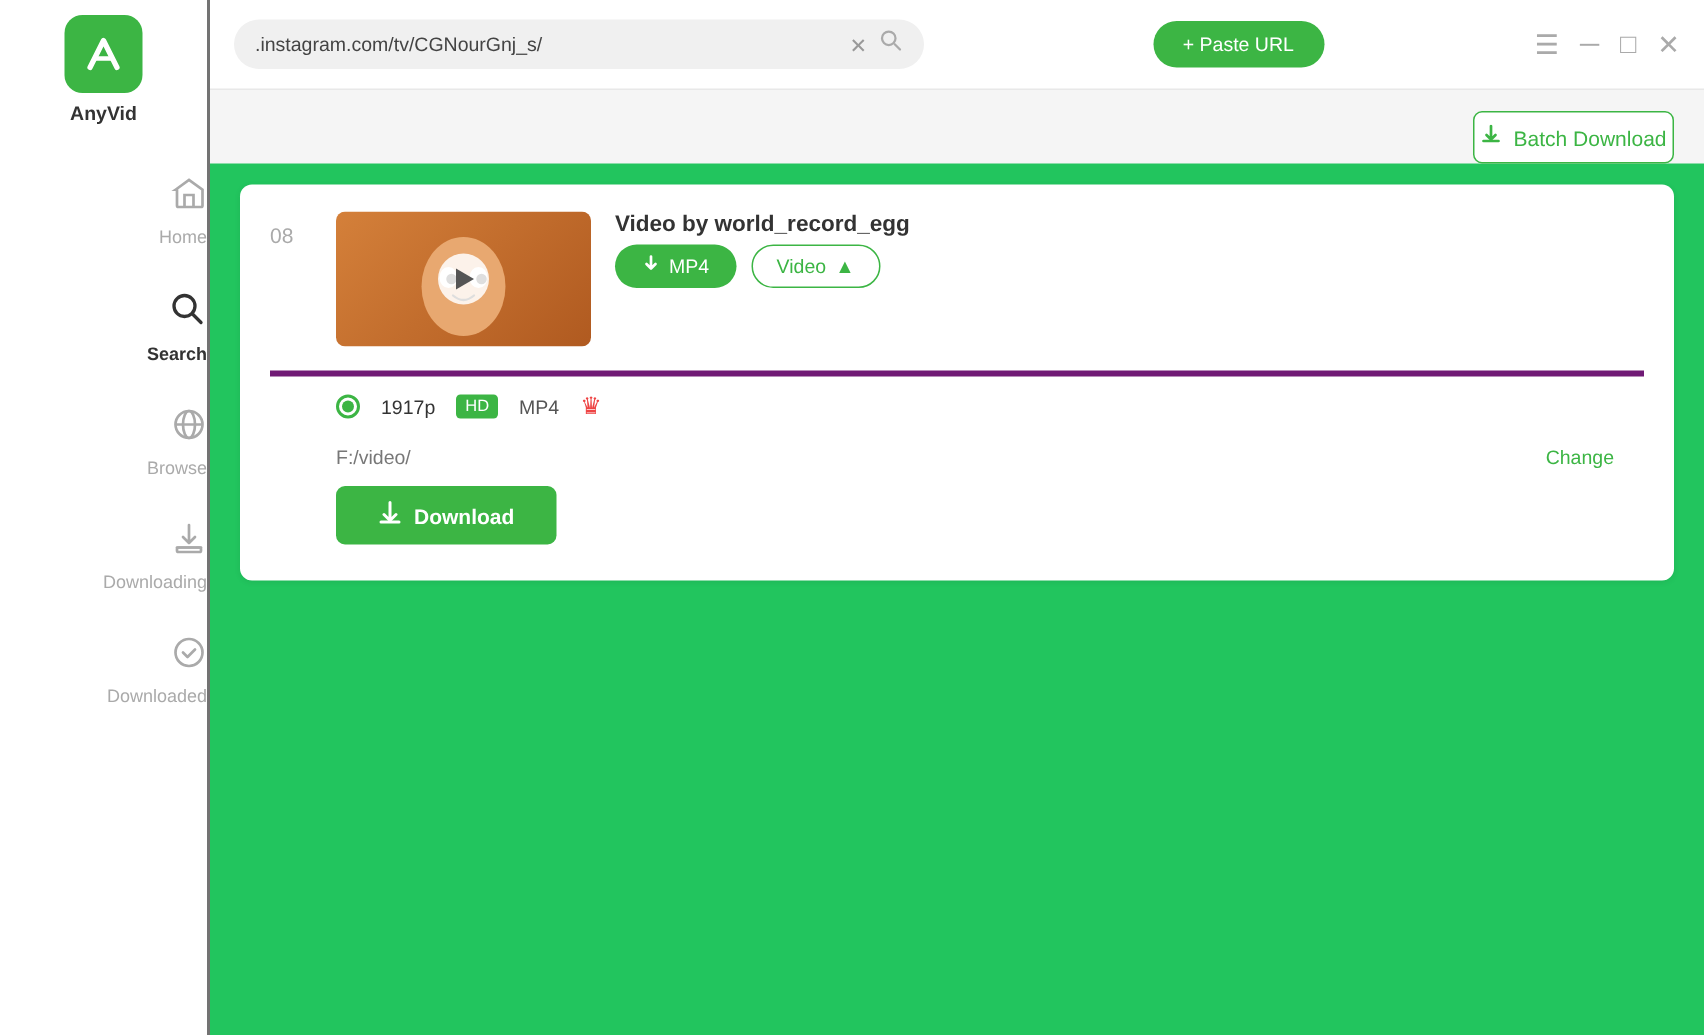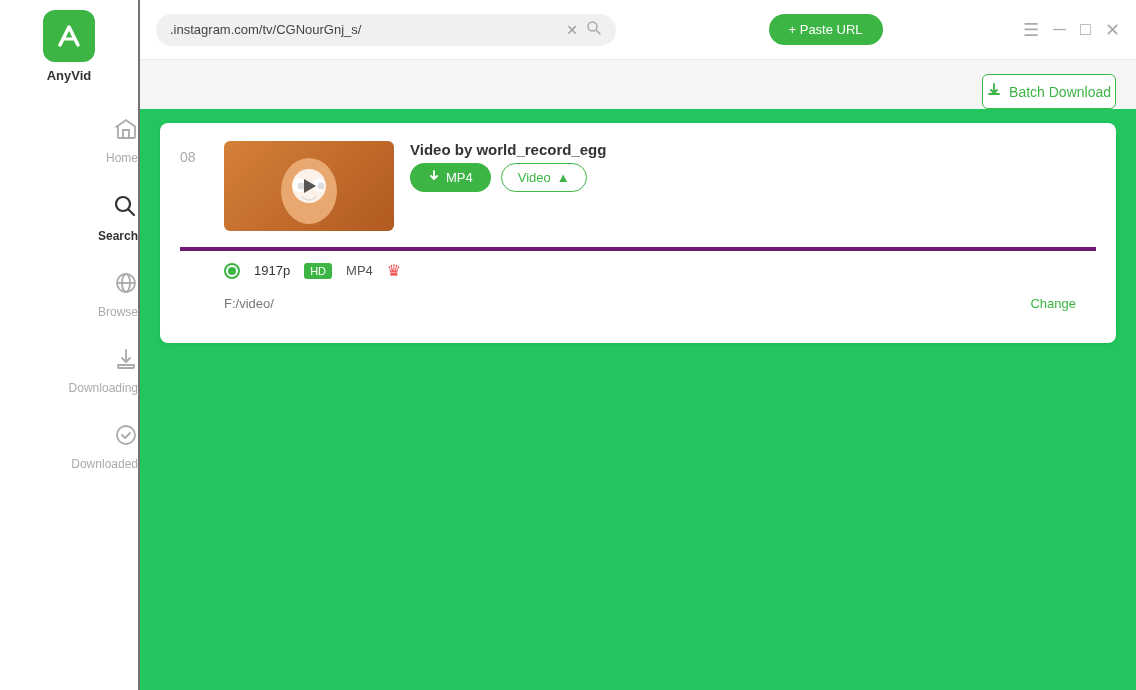--- a/index.html
+++ b/index.html
@@ -429,15 +429,26 @@
         <span class="hd-badge">HD</span>
         <span class="format-label">MP4</span>
         <span class="crown-icon">♛</span>
       </div>
 
       <div class="path-row">
         <span class="path-text">F:/video/</span>
         <span class="change-link">Change</span>
       </div>
 
+      <div class="download-btn-row">
+        <button class="download-btn">
+          <span>
+            <svg width="16" height="16" viewBox="0 0 16 16" fill="none">
+              <path d="M8 1v10M4 9l4 4 4-4" stroke="white" stroke-width="2" stroke-linecap="round" stroke-linejoin="round"></path>
+              <path d="M2 14h12" stroke="white" stroke-width="2" stroke-linecap="round"></path>
+            </svg>
+          </span>
+          <span>Download</span>
+        </button>
+      </div>
     </div>
   </div>
 </div>
 
 </body></html>

